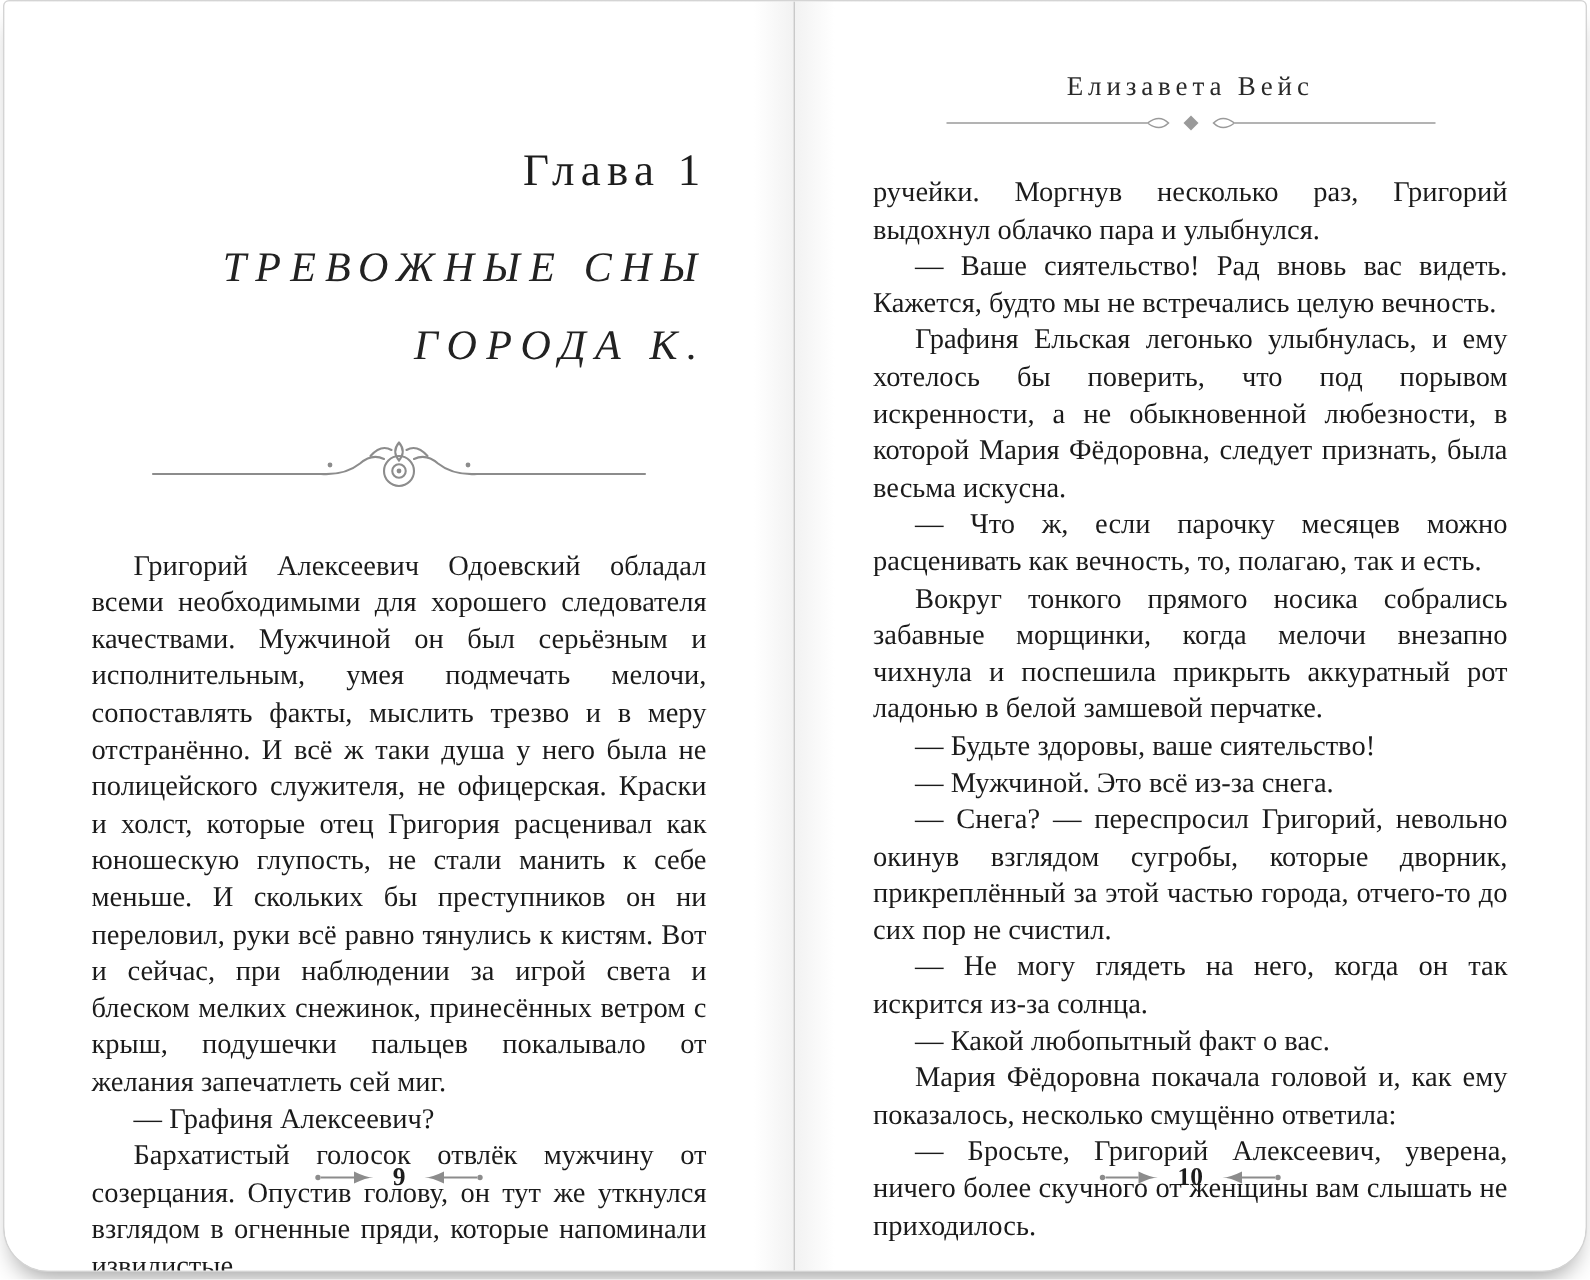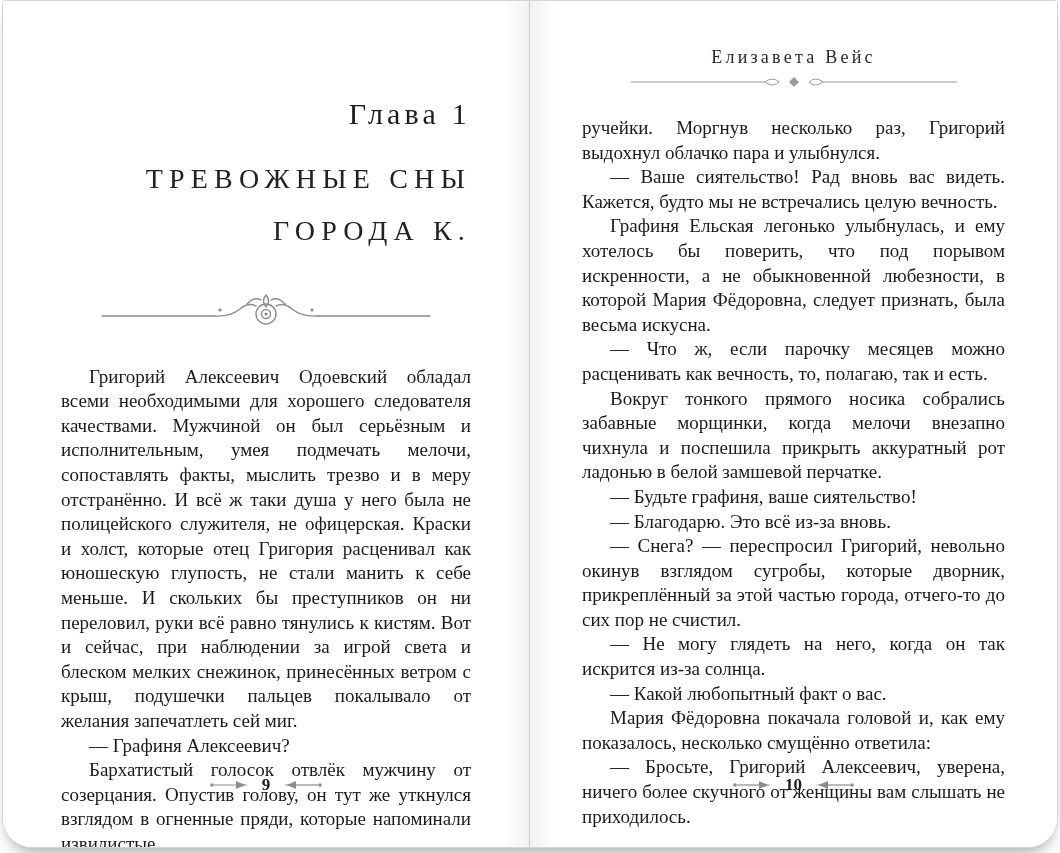--- a/index.html
+++ b/index.html
@@ -34,20 +34,21 @@
 
   
   .chapter-head { margin-top: 96px; text-align: right; }
   .chapter-label {
     font-size: 30px; letter-spacing: .14em; color: #1d1d1d;
   }
   .chapter-title {
     margin-top: 22px;
     font-size: 28px; letter-spacing: .22em; line-height: 1.85;
     color: #222;
+    font-style: italic;
   }
   .divider-ornament { margin: 26px auto 6px; text-align: center; }
 
   
   .running-head { margin-top: 46px; text-align: center; }
   .author-name { font-size: 18px; letter-spacing: .18em; color: #2a2a2a; }
   .head-rule { margin-top: 6px; text-align: center; }
 
   
   .body-text { text-align: justify; font-size: 19px; line-height: 24.6px; }
@@ -144,22 +145,22 @@
           </svg>
         </div>
       </div>
 
       <div class="body-text right-body">
         <p class="no-indent">ручейки. Моргнув несколько раз, Григорий выдохнул облачко пара и улыбнулся.</p>
         <p>— Ваше сиятельство! Рад вновь вас видеть. Кажется, будто мы не встречались целую вечность.</p>
         <p>Графиня Ельская легонько улыбнулась, и ему хотелось бы поверить, что под порывом искренности, а не обыкновенной любезности, в которой Мария Фёдоровна, следует признать, была весьма искусна.</p>
         <p>— Что ж, если парочку месяцев можно расценивать как вечность, то, полагаю, так и есть.</p>
         <p>Вокруг тонкого прямого носика собрались забавные морщинки, когда мелочи внезапно чихнула и поспешила прикрыть аккуратный рот ладонью в белой замшевой перчатке.</p>
-        <p>— Будьте графиня, ваше сиятельство!</p>
-        <p>— Благодарю. Это всё из-за вновь.</p>
+        <p>— Будьте здоровы, ваше сиятельство!</p>
+        <p>— Мужчиной. Это всё из-за снега.</p>
         <p>— Снега? — переспросил Григорий, невольно окинув взглядом сугробы, которые дворник, прикреплённый за этой частью города, отчего-то до сих пор не счистил.</p>
         <p>— Не могу глядеть на него, когда он так искрится из-за солнца.</p>
         <p>— Какой любопытный факт о вас.</p>
         <p>Мария Фёдоровна покачала головой и, как ему показалось, несколько смущённо ответила:</p>
         <p>— Бросьте, Григорий Алексеевич, уверена, ничего более скучного от женщины вам слышать не приходилось.</p>
       </div>
 
     </div>
 
     <div class="page-footer">

